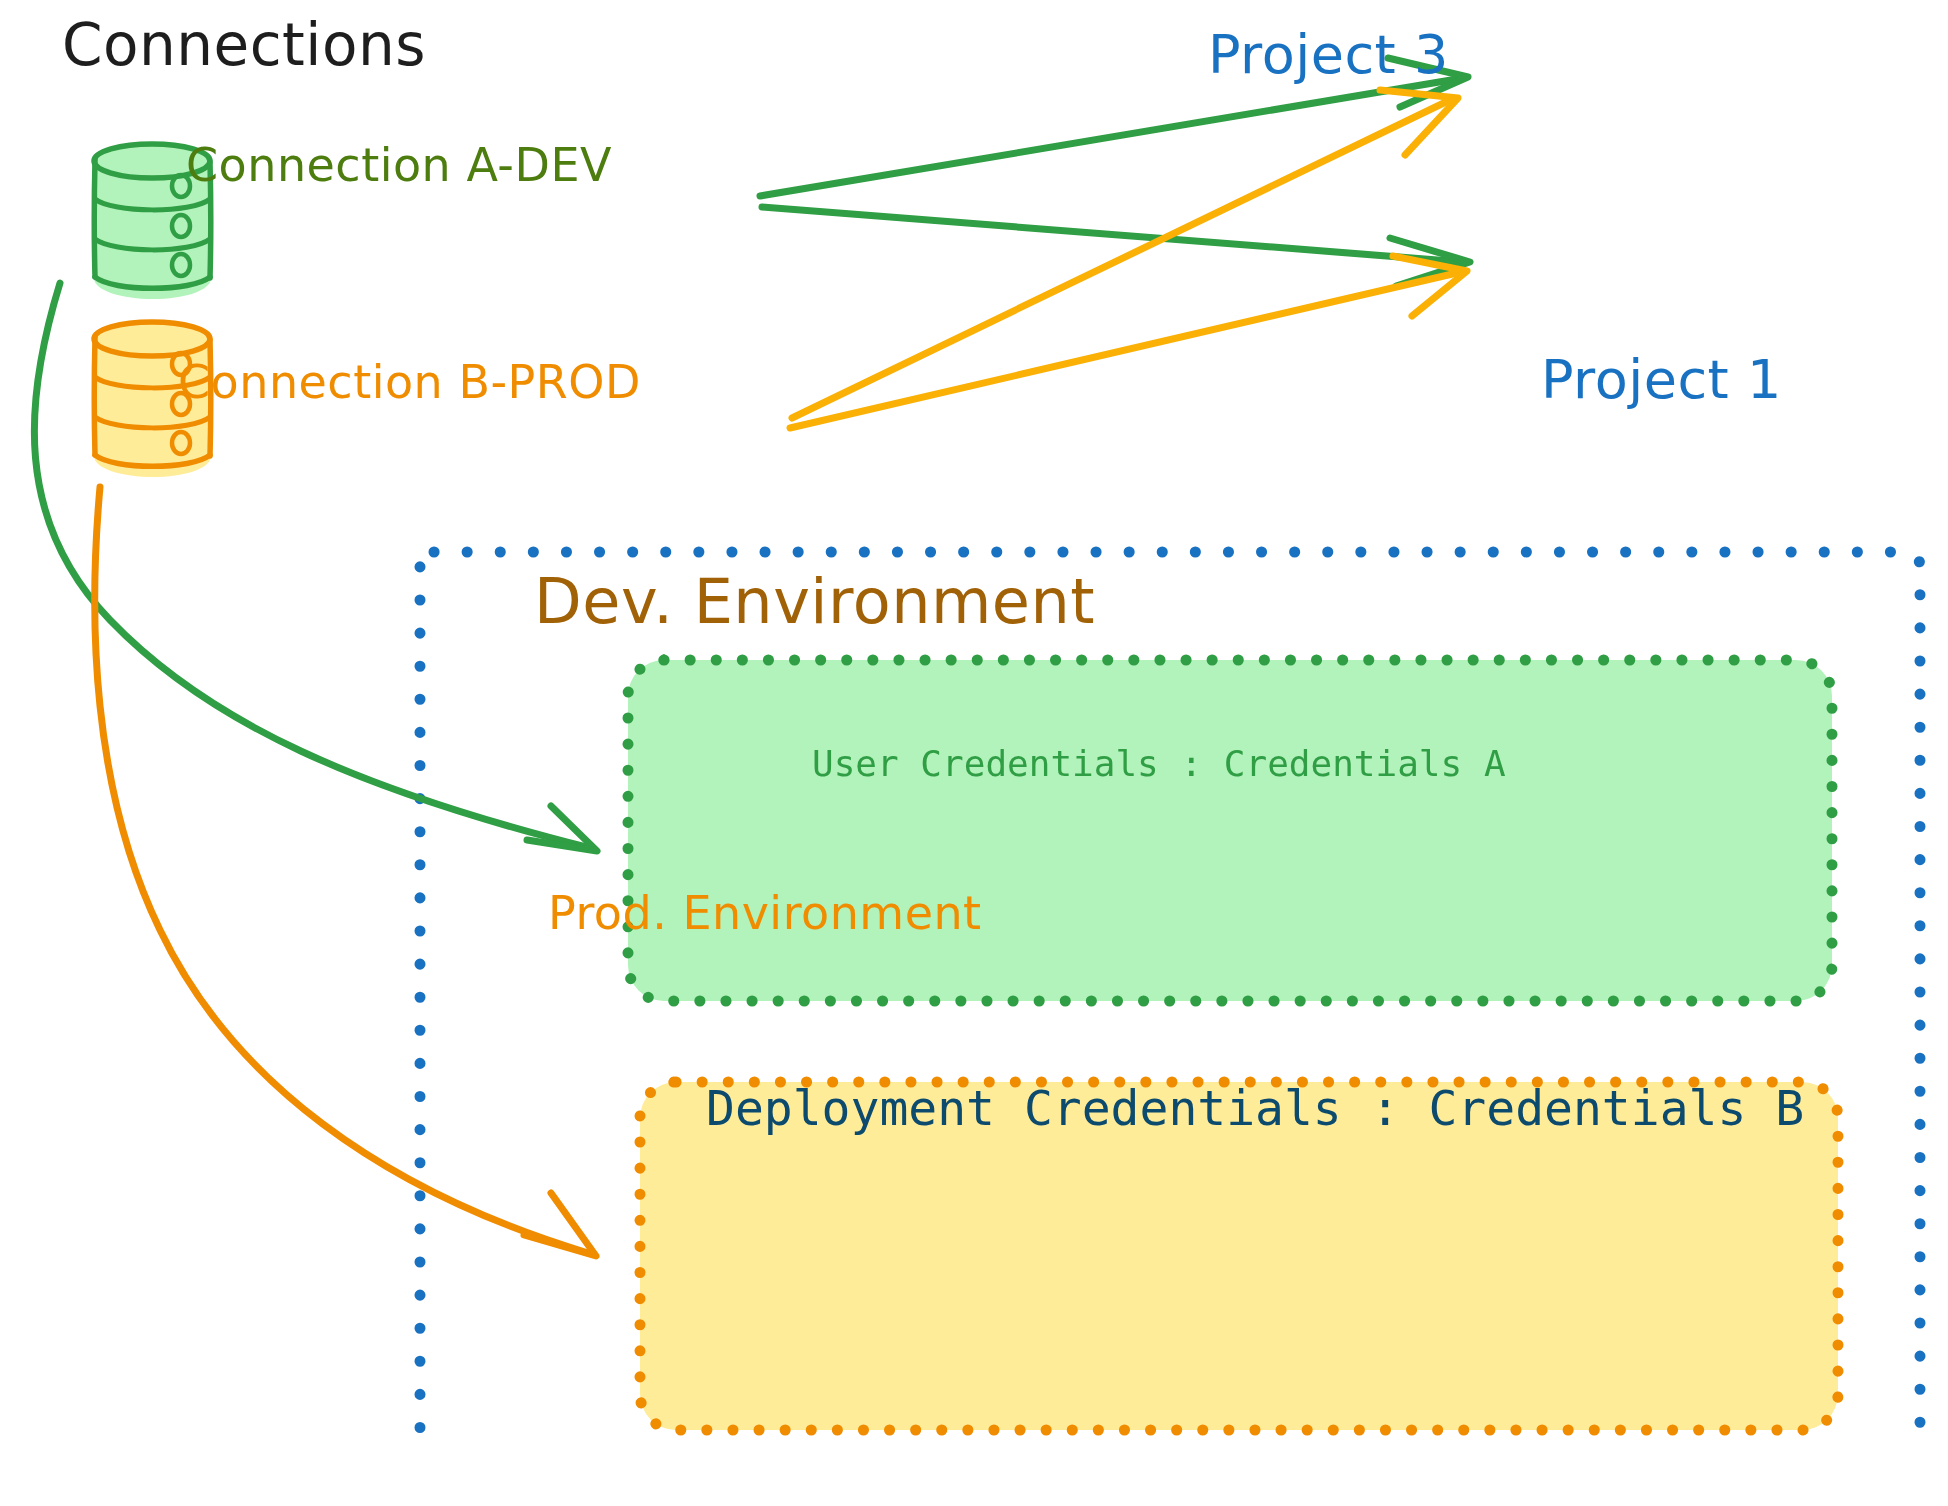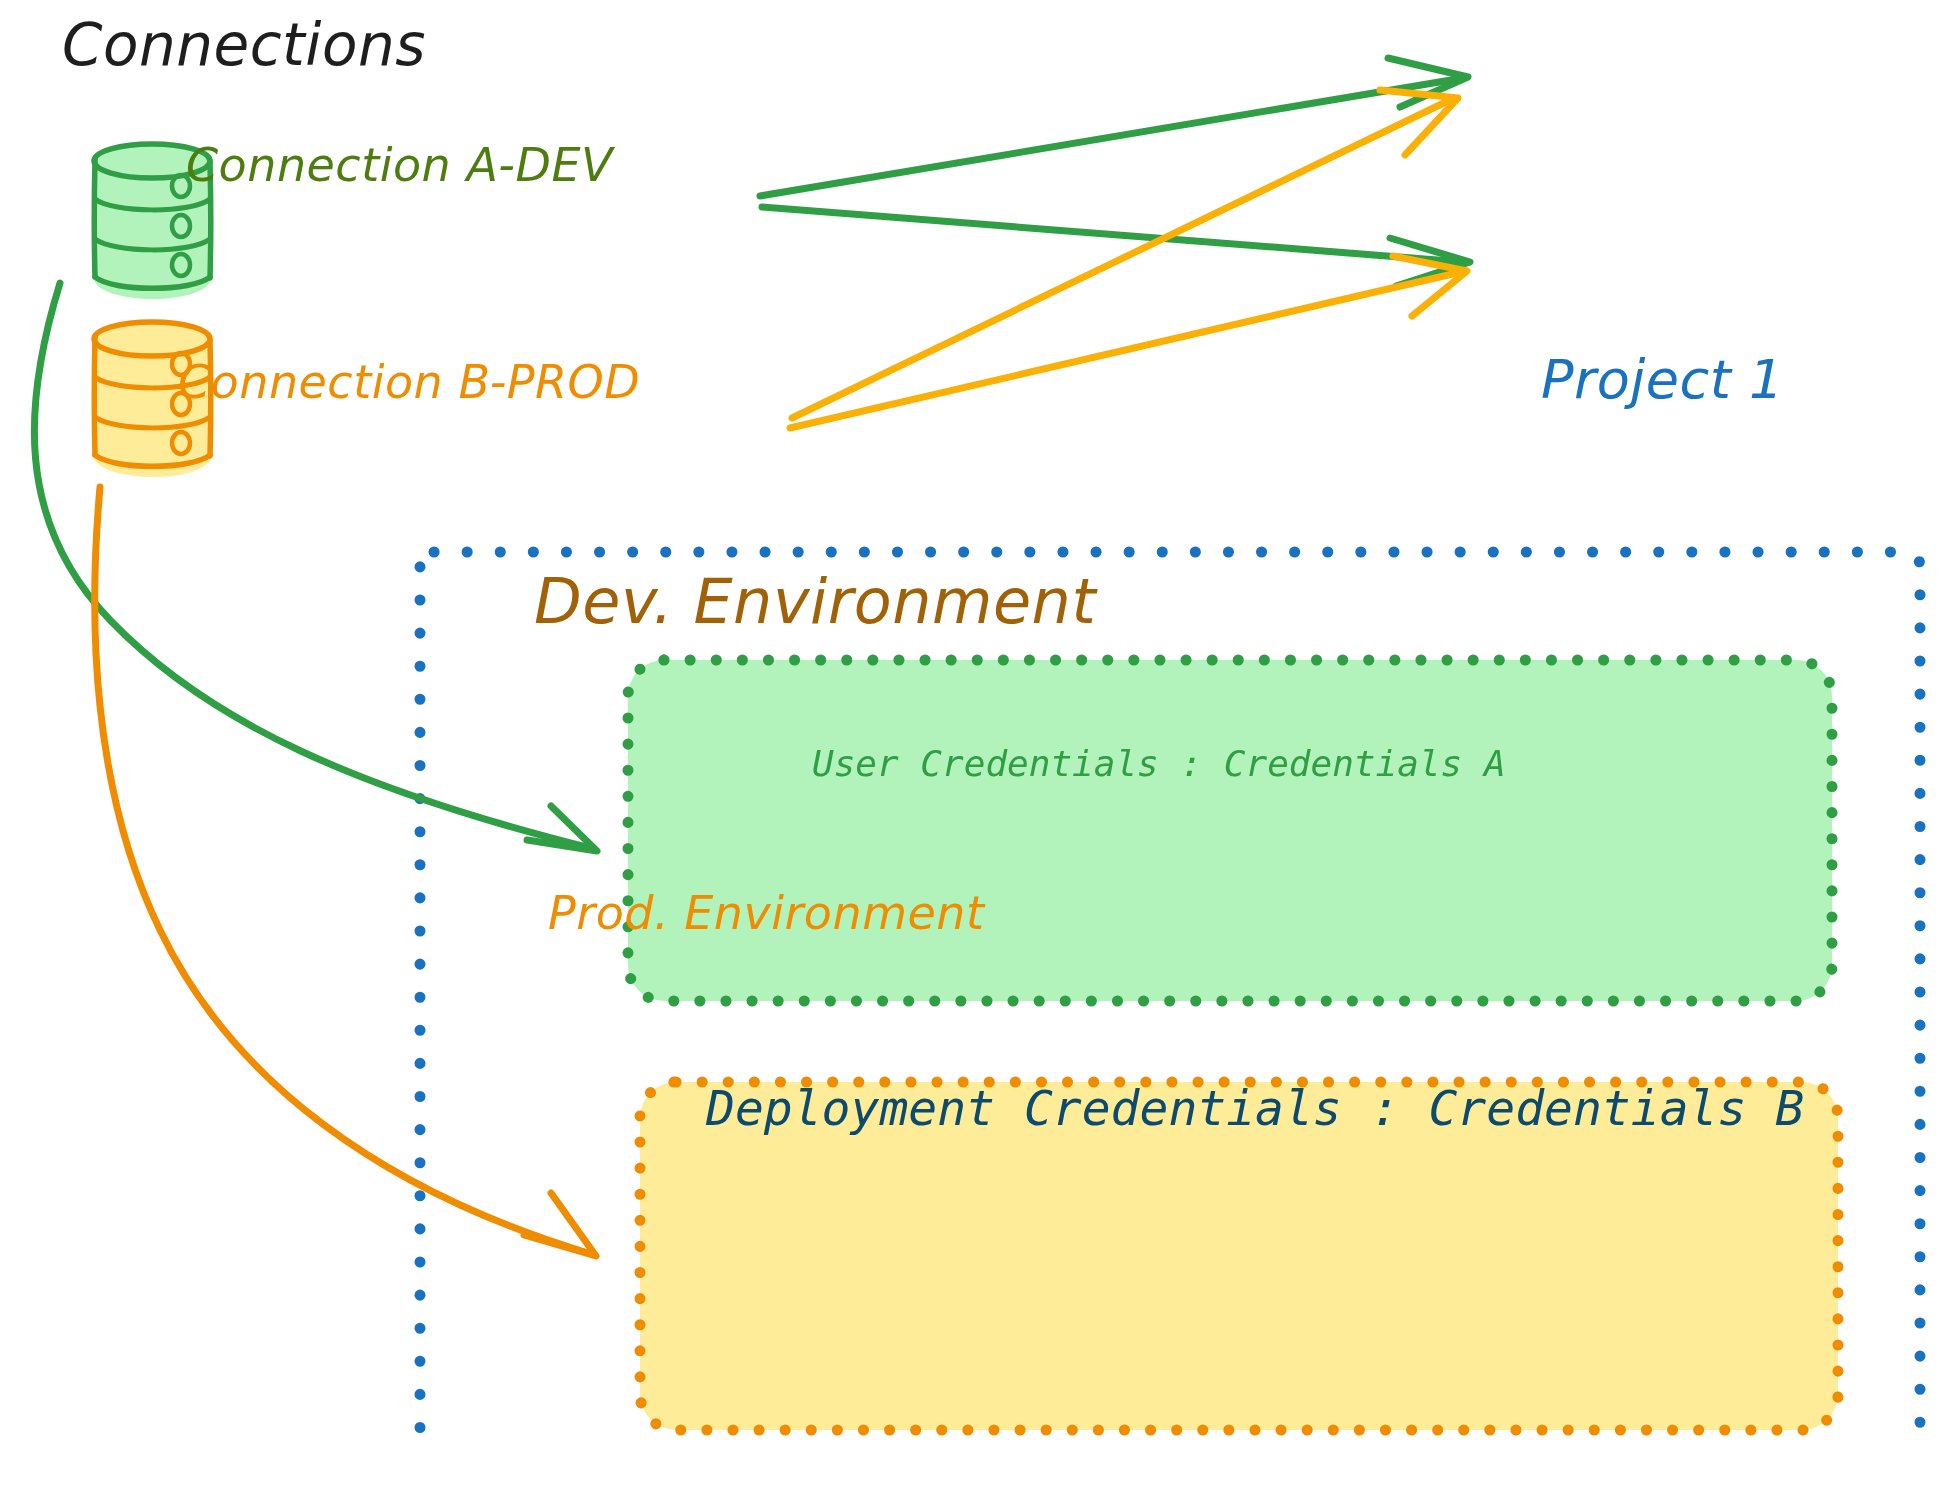--- a/index.html
+++ b/index.html
@@ -10,21 +10,20 @@
   }
   body {
     font-family: "DejaVu Sans", sans-serif;
   }
   #canvas {
     position: relative;
     width: 1948px;
     height: 1446px;
     background: #ffffff;
     overflow: hidden;
-    font-style: italic;
   }
   #vectors {
     position: absolute;
     left: 0;
     top: 0;
     width: 1948px;
     height: 1506px;
     pointer-events: none;
   }
   .hand {
@@ -175,20 +174,21 @@
     </g>
 
   </svg>
 
   <div class="lbl hand" id="title-connections">Connections</div>
 
   <div class="lbl hand" id="label-conn-a">Connection A-DEV</div>
 
   <div class="lbl hand" id="label-conn-b">Connection B-PROD</div>
 
+  <div class="lbl hand project-label" id="label-project-3">Project 3</div>
 
 
   <div class="lbl hand project-label" id="label-project-1">Project 1</div>
 
   <div class="lbl hand" id="label-dev-env">Dev. Environment</div>
 
   <div class="lbl mono" id="label-dev-cred">User Credentials : Credentials A</div>
 
   <div class="lbl hand" id="label-prod-env">Prod. Environment</div>
 

